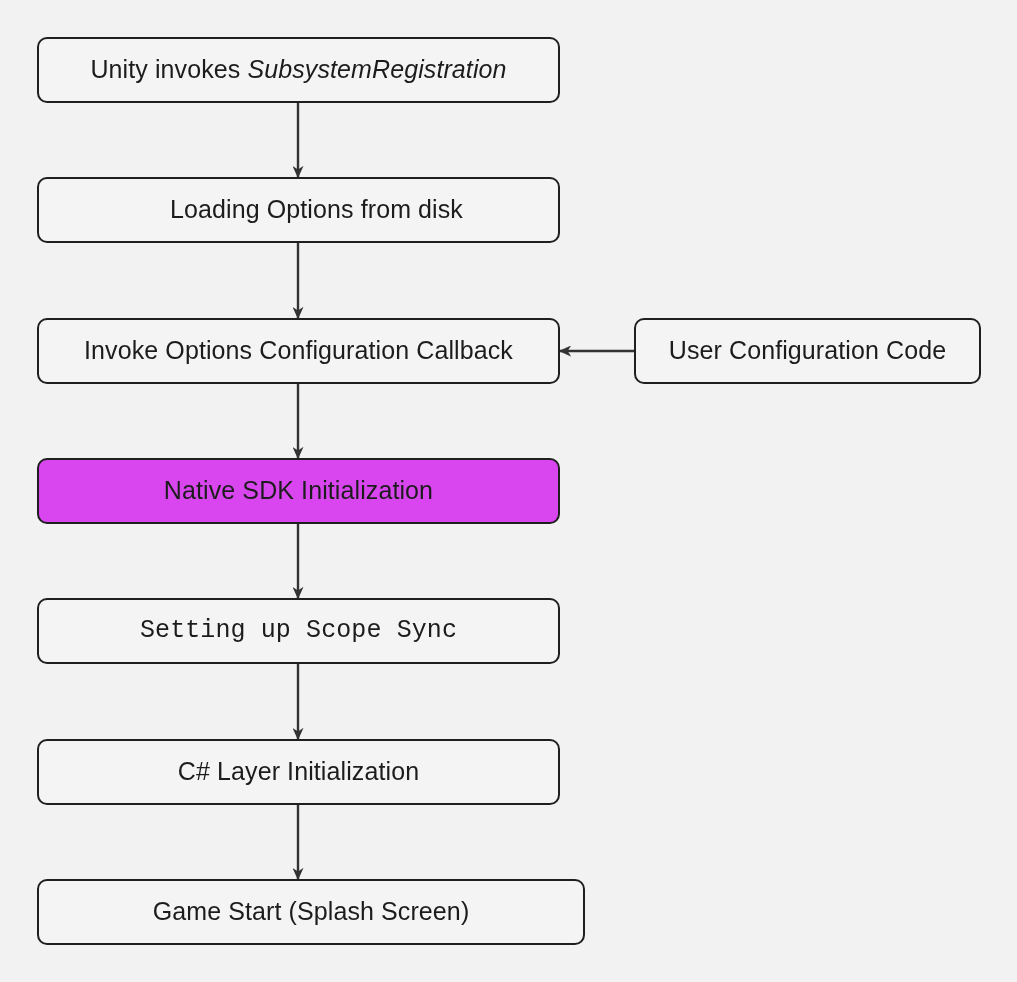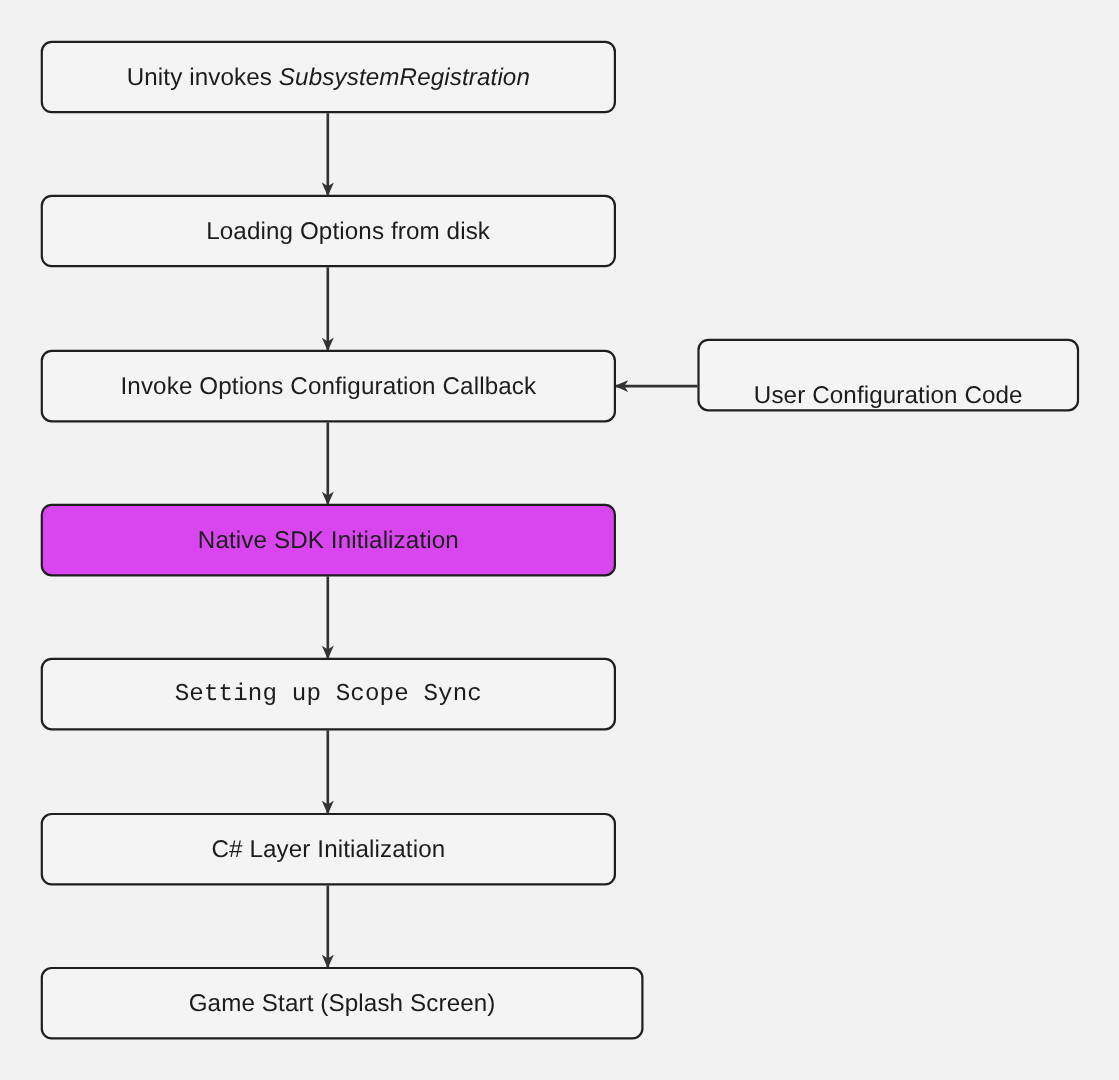--- a/index.html
+++ b/index.html
@@ -30,21 +30,21 @@
     box-sizing: border-box;
     background: #f4f4f4;
     border: 2.6px solid #1f1f1f;
     border-radius: 10px;
     display: flex;
     align-items: center;
     justify-content: center;
     text-align: center;
   }
   .node-label {
-    font-size: 22px;
+    font-size: 25px;
     line-height: 1.25;
     color: #1c1c1c;
     letter-spacing: 0.1px;
     white-space: nowrap;
   }
   .node-label .em {
     font-style: italic;
   }
 </style>
 </head>
@@ -87,18 +87,18 @@
       </div>
       <div class="node-box" style="left: 37px; top: 598px; width: 523px; height: 66px; background: rgb(244, 244, 244); border-color: rgb(31, 31, 31); font-family: Liberation Mono, monospace;">
         <div class="node-label" style="color: rgb(28, 28, 28);"><span>Setting up Scope Sync</span></div>
       </div>
       <div class="node-box" style="left: 37px; top: 739px; width: 523px; height: 66px; background: rgb(244, 244, 244); border-color: rgb(31, 31, 31);">
         <div class="node-label" style="color: rgb(28, 28, 28);"><span>C# Layer Initialization</span></div>
       </div>
       <div class="node-box" style="left: 37px; top: 879px; width: 548px; height: 66px; background: rgb(244, 244, 244); border-color: rgb(31, 31, 31);">
         <div class="node-label" style="color: rgb(28, 28, 28);"><span>Game Start (Splash Screen)</span></div>
       </div>
-      <div class="node-box" style="left: 634px; top: 308px; width: 347px; height: 66px; background: rgb(244, 244, 244); border-color: rgb(31, 31, 31); align-items: flex-end;">
+      <div class="node-box" style="left: 634px; top: 318px; width: 347px; height: 66px; background: rgb(244, 244, 244); border-color: rgb(31, 31, 31);">
         <div class="node-label" style="color: rgb(28, 28, 28);"><span>User Configuration Code</span></div>
       </div>
     </div>
 
 </div>
 
 </body></html>

